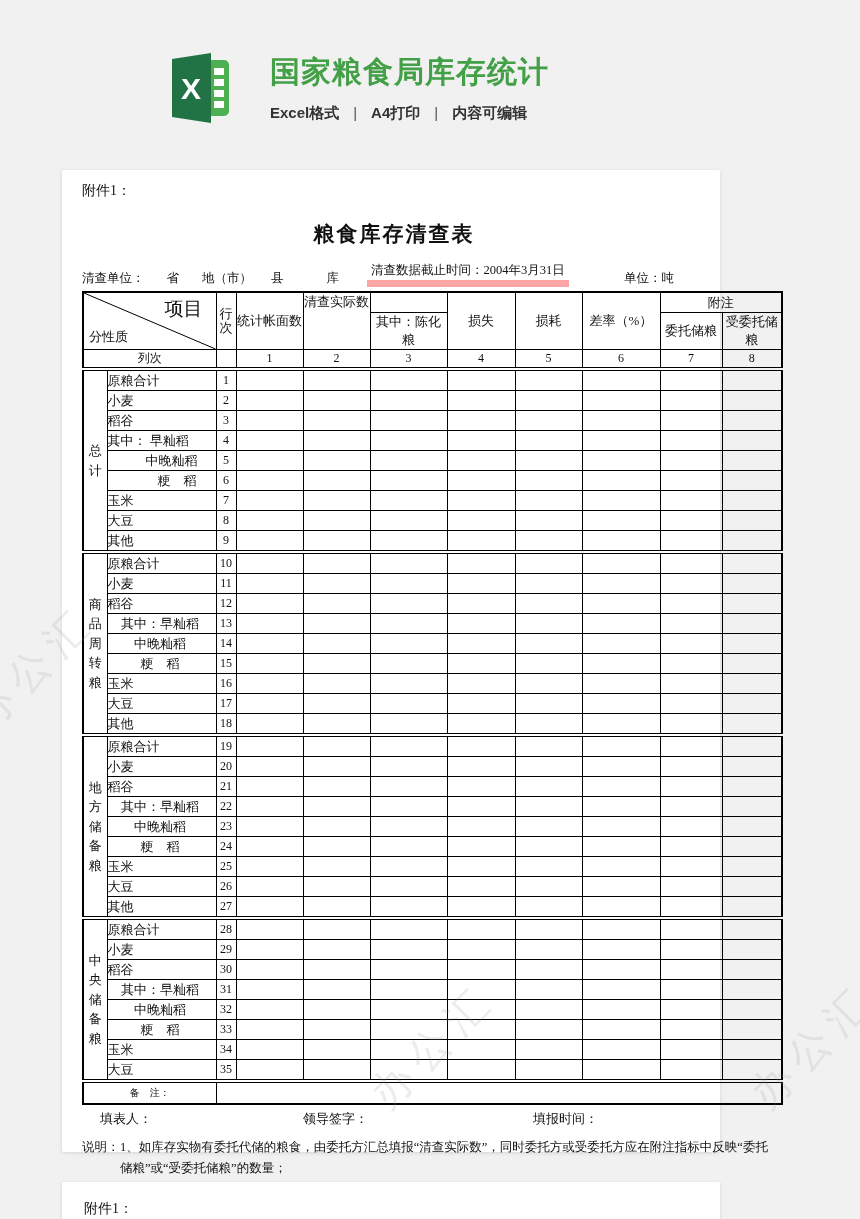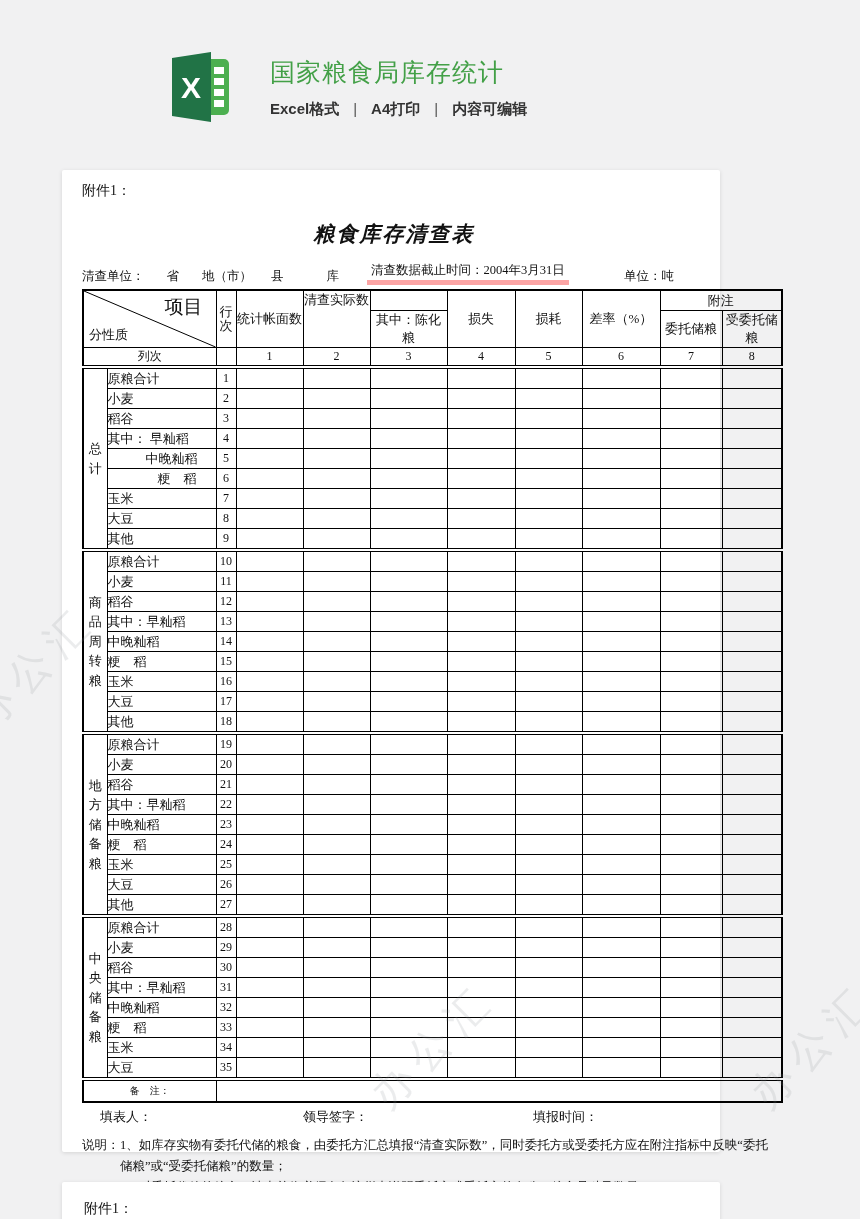--- a/index.html
+++ b/index.html
@@ -4,56 +4,56 @@
 <style>
   html,body{margin:0;padding:0;}
   body{
     width:860px;height:1219px;position:relative;overflow:hidden;
     background:#f1f1f2;
     font-family:"Liberation Sans","DejaVu Sans",sans-serif;
   }
   
   .site-header{position:absolute;left:168px;top:52px;display:flex;align-items:center;gap:38px;}
   .excel-icon{width:64px;height:70px;flex:0 0 auto;}
-  .head-text h1{margin:0;font-size:25px;font-weight:normal;color:var(--accent,#43a047);letter-spacing:1px;}
+  .head-text h1{margin:0;font-size:30px;font-weight:bold;color:var(--accent,#43a047);letter-spacing:1px;}
   .subtitle{margin-top:11px;font-size:15px;font-weight:bold;color:#333;}
   .subtitle .sep{color:#555;margin:0 14px;font-weight:normal;}
   
   .card{position:absolute;left:62px;width:658px;background:#fff;border-radius:2px;
         box-shadow:0 1px 4px rgba(0,0,0,.12);}
   .card1{top:170px;height:982px;padding:0;box-sizing:border-box;}
   .card1-inner{padding:12px 14px 0 20px;}
   .card2{top:1182px;height:60px;box-sizing:border-box;padding:18px 0 0 22px;}
   .doc{font-family:"Liberation Serif","DejaVu Serif",serif;color:#111;}
   .attachment{font-size:14px;}
-  .doc-title{margin:20px 0 0 0;text-align:center;font-size:21px;font-weight:bold;letter-spacing:2px;font-style:italic;}
+  .doc-title{margin:20px 0 0 0;text-align:center;font-size:21px;font-weight:bold;letter-spacing:2px;}
   .info-line{margin-top:14px;display:flex;align-items:flex-end;font-size:12.5px;}
   .il-u1{margin-left:22px;} .il-u2{margin-left:23px;} .il-u3{margin-left:19px;} .il-u4{margin-left:43px;}
-  .info-center{margin-left:28px;border-bottom:5px solid #fca5a5;padding:0 4px 1px 4px;}
+  .info-center{margin-left:28px;border-bottom:7px solid #fca5a5;padding:0 4px 1px 4px;}
   .info-right{margin-left:auto;margin-right:32px;}
   
   table.doc-table{border-collapse:collapse;table-layout:fixed;width:699px;margin-top:4px;
                   border:2px solid #000;font-family:"Liberation Serif","DejaVu Serif",serif;}
   table.doc-table td{border:1px solid #000;padding:0;overflow:hidden;}
   thead td{text-align:center;font-size:13px;height:19px;vertical-align:middle;}
   td.diag{position:relative;}
   td.diag svg{position:absolute;left:0;top:0;width:100%;height:100%;}
   .diag-top{position:absolute;right:13px;top:3px;font-size:19px;}
   .diag-bottom{position:absolute;left:5px;bottom:3px;font-size:13px;}
   td.vhead{line-height:1.1;font-size:13px;}
   td.qcsj{vertical-align:top;padding-top:5px;border-right:none;}
   td.c3top{border-left:none;}
   tr.liechi td{height:16px;font-size:12px;border-bottom:4px double #000;}
   tbody td{height:19px;font-size:13px;vertical-align:middle;}
   td.cat{text-align:center;vertical-align:middle;font-size:13px;line-height:1.5;}
   .vch{display:block;}
   td.lab{text-align:left;padding-left:4px;}
   td.lab.ind1{padding-left:38px;}
   td.lab.ind2{padding-left:50px;}
-  td.lab.right{text-align:left;padding-right:3px;margin-left:24px;}
+  td.lab.right{text-align:center;padding-right:3px;margin-left:24px;}
   td.rno{text-align:center;font-size:12px;}
   tr.sec-start td{border-top:4px double #000;}
   tr.remark-row td{border-top:4px double #000;height:20px;}
   td.remark-label{text-align:center;font-size:10px;}
   
   .sign-row{position:relative;height:26px;font-size:13px;}
   .sign-row span{position:absolute;top:5px;}
   .sign-1{left:18px;} .sign-2{left:221px;} .sign-3{left:451px;}
   .notes{position:relative;margin-top:6px;padding-left:38px;font-size:12.5px;line-height:21px;width:660px;}
   .notes-label{position:absolute;left:0;top:0;}

